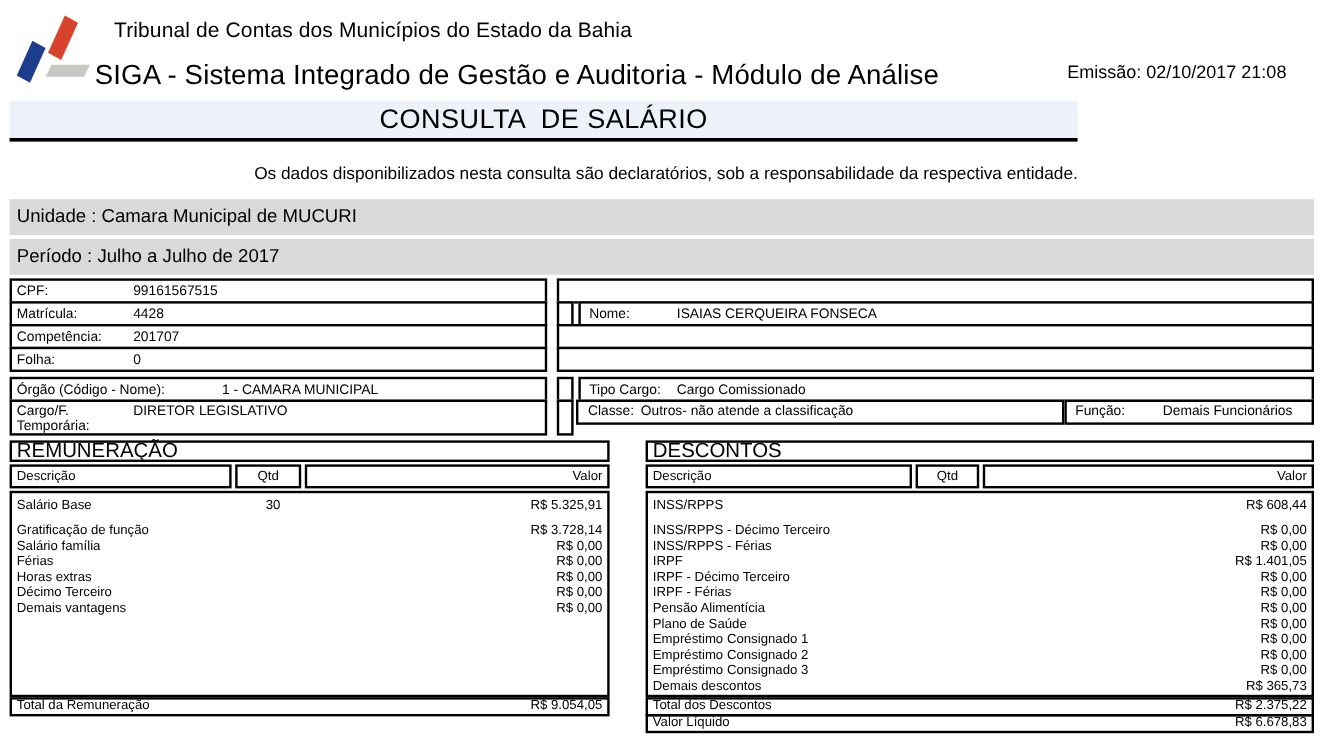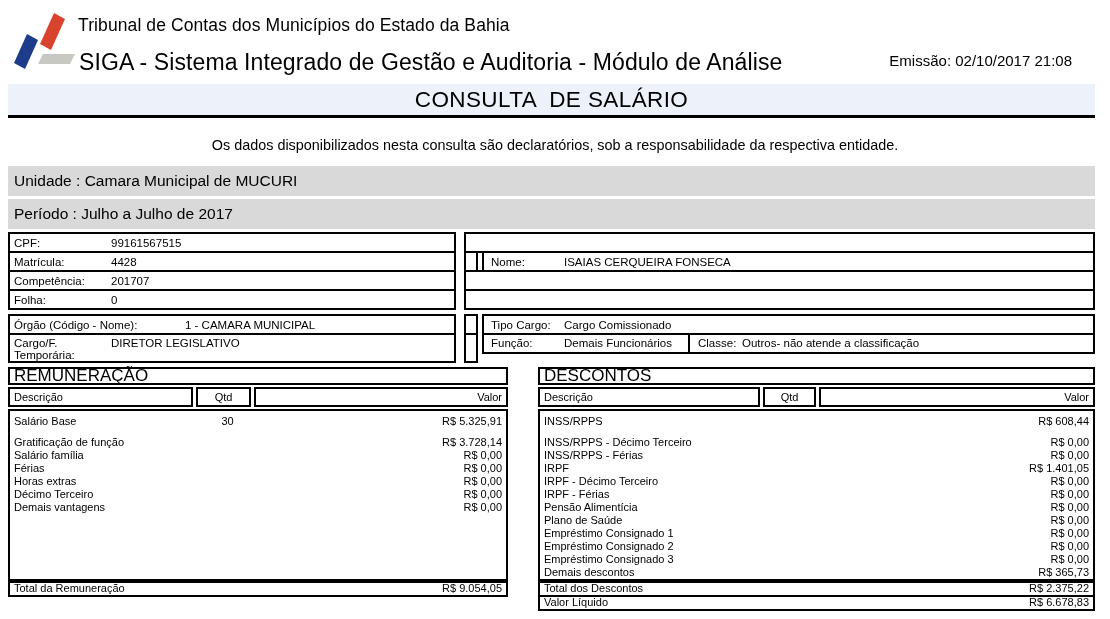--- a/index.html
+++ b/index.html
@@ -5,26 +5,26 @@
   * { margin:0; padding:0; box-sizing:border-box; }
   html,body { background:#fff; }
   .page {
     width:1110px; height:619px; position:relative; overflow:hidden;
     background:#fff; color:#000;
     font-family:"Liberation Sans","DejaVu Sans",sans-serif;
   }
   
   .header { position:relative; height:84px; }
   .logo { position:absolute; left:13px; top:6px; width:64px; height:68px; }
-  .h-line1 { position:absolute; left:78px; top:15px; font-size:17.5px; letter-spacing:.1px; }
+  .h-line1 { position:absolute; left:95px; top:15px; font-size:17.5px; letter-spacing:.1px; }
   .h-line2 { position:absolute; left:79px; top:49px; font-size:23px; letter-spacing:.1px; }
   .emission { position:absolute; right:38px; top:52px; font-size:15px; }
   
   .title-bar {
-    margin-left:8px; width:1087px; height:34px; background:#ecf1fa;
+    margin-left:8px; width:890px; height:34px; background:#ecf1fa;
     border-bottom:3px solid #000; display:flex; align-items:center; justify-content:center;
     font-size:22.5px; white-space:pre; letter-spacing:.4px;
   }
   
   .disclaimer { margin-top:19px; text-align:center; font-size:14.4px; }
   
   .gbar {
     margin-left:8px; width:1087px; height:30px; background:#d9d9d9;
     display:flex; align-items:center; padding-left:6px; font-size:15.5px;
   }
@@ -173,27 +173,27 @@
     <div class="frow">
       <div class="fleft tall">
         <span class="flabel two-line">
           <span>Cargo/F.</span><br>
           <span>Temporária:</span>
         </span>
         <span>DIRETOR LEGISLATIVO</span>
       </div>
       <div class="fright">
         <div class="fspacer ftall"></div>
+        <div class="fbox classe ftall">
+          <span class="flabel3">Classe:</span>
+          <span>Outros- não atende a classificação</span>
+        </div>
         <div class="fbox funcao ftall">
           <span class="flabel2">Função:</span>
           <span>Demais Funcionários</span>
-        </div>
-        <div class="fbox classe ftall">
-          <span class="flabel3">Classe:</span>
-          <span>Outros- não atende a classificação</span>
         </div>
       </div>
     </div>
 
   </div>
 
   <div class="tables">
 
     <div class="table-left">
       <div class="t-title">REMUNERAÇÃO</div>

